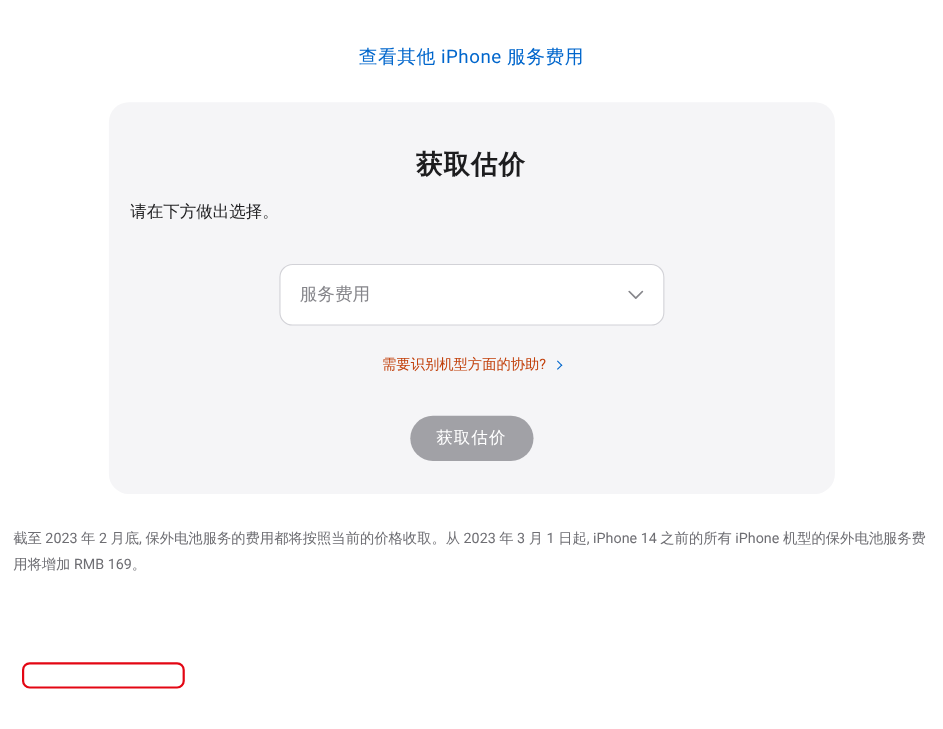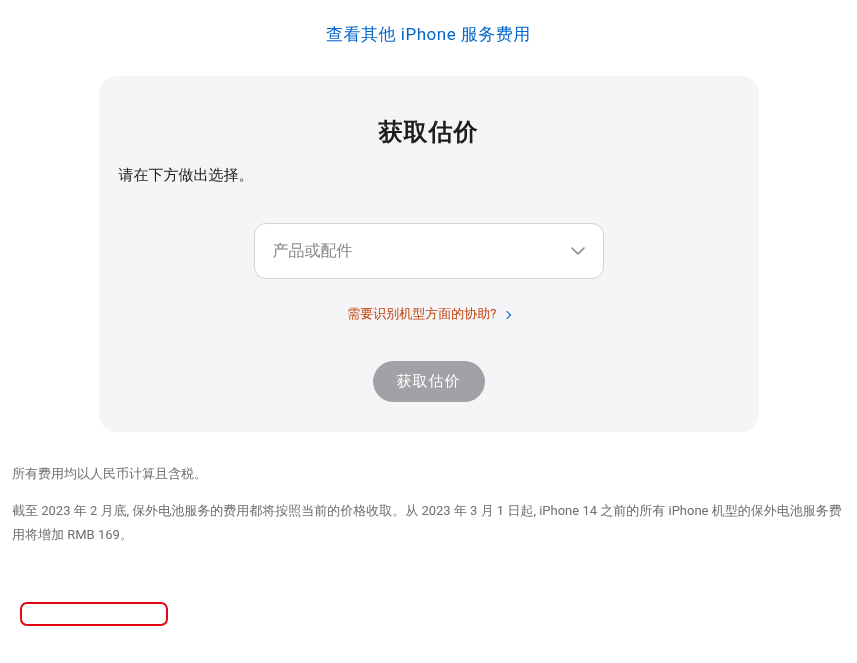--- a/index.html
+++ b/index.html
@@ -10,21 +10,21 @@
     body {
       font-family: -apple-system, BlinkMacSystemFont, "Segoe UI", Roboto, Helvetica, Arial, sans-serif;
       background: #fff;
       width: 857px;
       height: 663px;
       overflow: hidden;
       color: #1d1d1f;
     }
     .top-link {
       text-align: center;
-      padding-top: 23px;
+      padding-top: 40px;
       padding-bottom: 30px;
     }
     .top-link a {
       color: #0066cc;
       text-decoration: none;
       font-size: 17px;
       letter-spacing: 0.5px;
       cursor: pointer;
     }
     .card {
@@ -137,38 +137,37 @@
 <div class="top-link">
   <a>查看其他 iPhone 服务费用</a>
 </div>
 
 <div class="card">
   <h2 class="card-title">获取估价</h2>
   <p class="card-subtitle">请在下方做出选择。</p>
 
   <div class="select-wrapper">
     <div class="select-box">
-      <span>产品或配件</span>
+      <span>服务费用</span>
       <svg class="chevron" viewBox="0 0 14 8" fill="none">
         <path d="M1 1 L7 7 L13 1" stroke="currentColor" stroke-width="1.6" stroke-linecap="round" stroke-linejoin="round"></path>
       </svg>
     </div>
   </div>
 
 
   <div class="help-link">
     <a>
       <span>需要识别机型方面的协助?</span>
       <span class="chev-right"></span>
     </a>
   </div>
 
   <div class="submit-wrap">
     <button class="submit-btn">获取估价</button>
   </div>
 </div>
 
 <div class="footnotes">
-  <p>所有费用均以人民币计算且含税。</p>
   <p>截至 2023 年 2 月底, 保外电池服务的费用都将按照当前的价格收取。从 2023 年 3 月 1 日起, iPhone 14 之前的所有 iPhone 机型的保外电池服务费用将增加 RMB 169。</p>
 </div>
 
 <div class="annot annot1"></div>
 
 </body></html>

